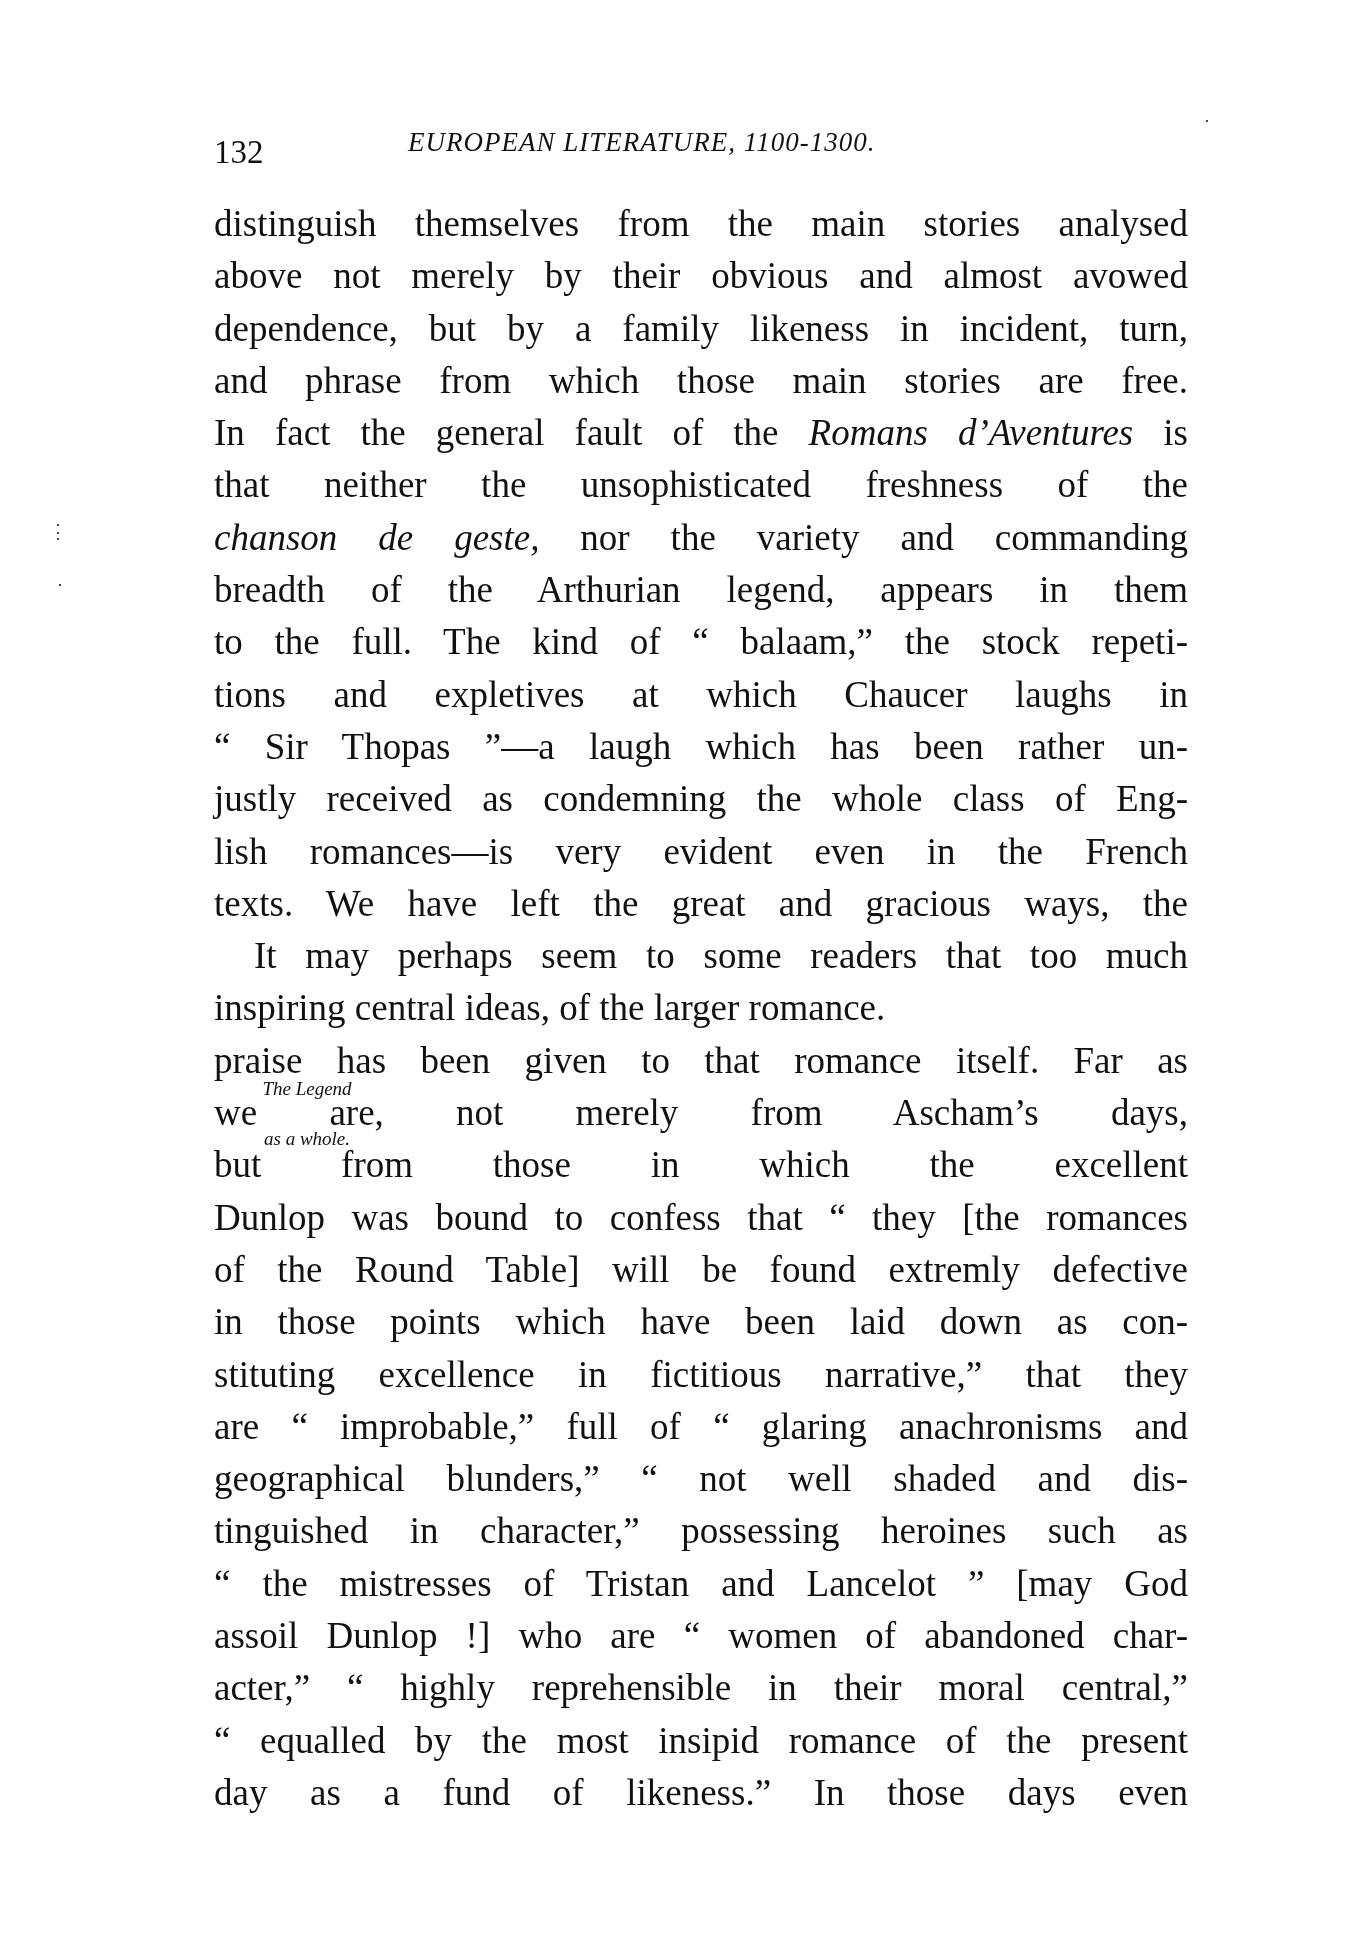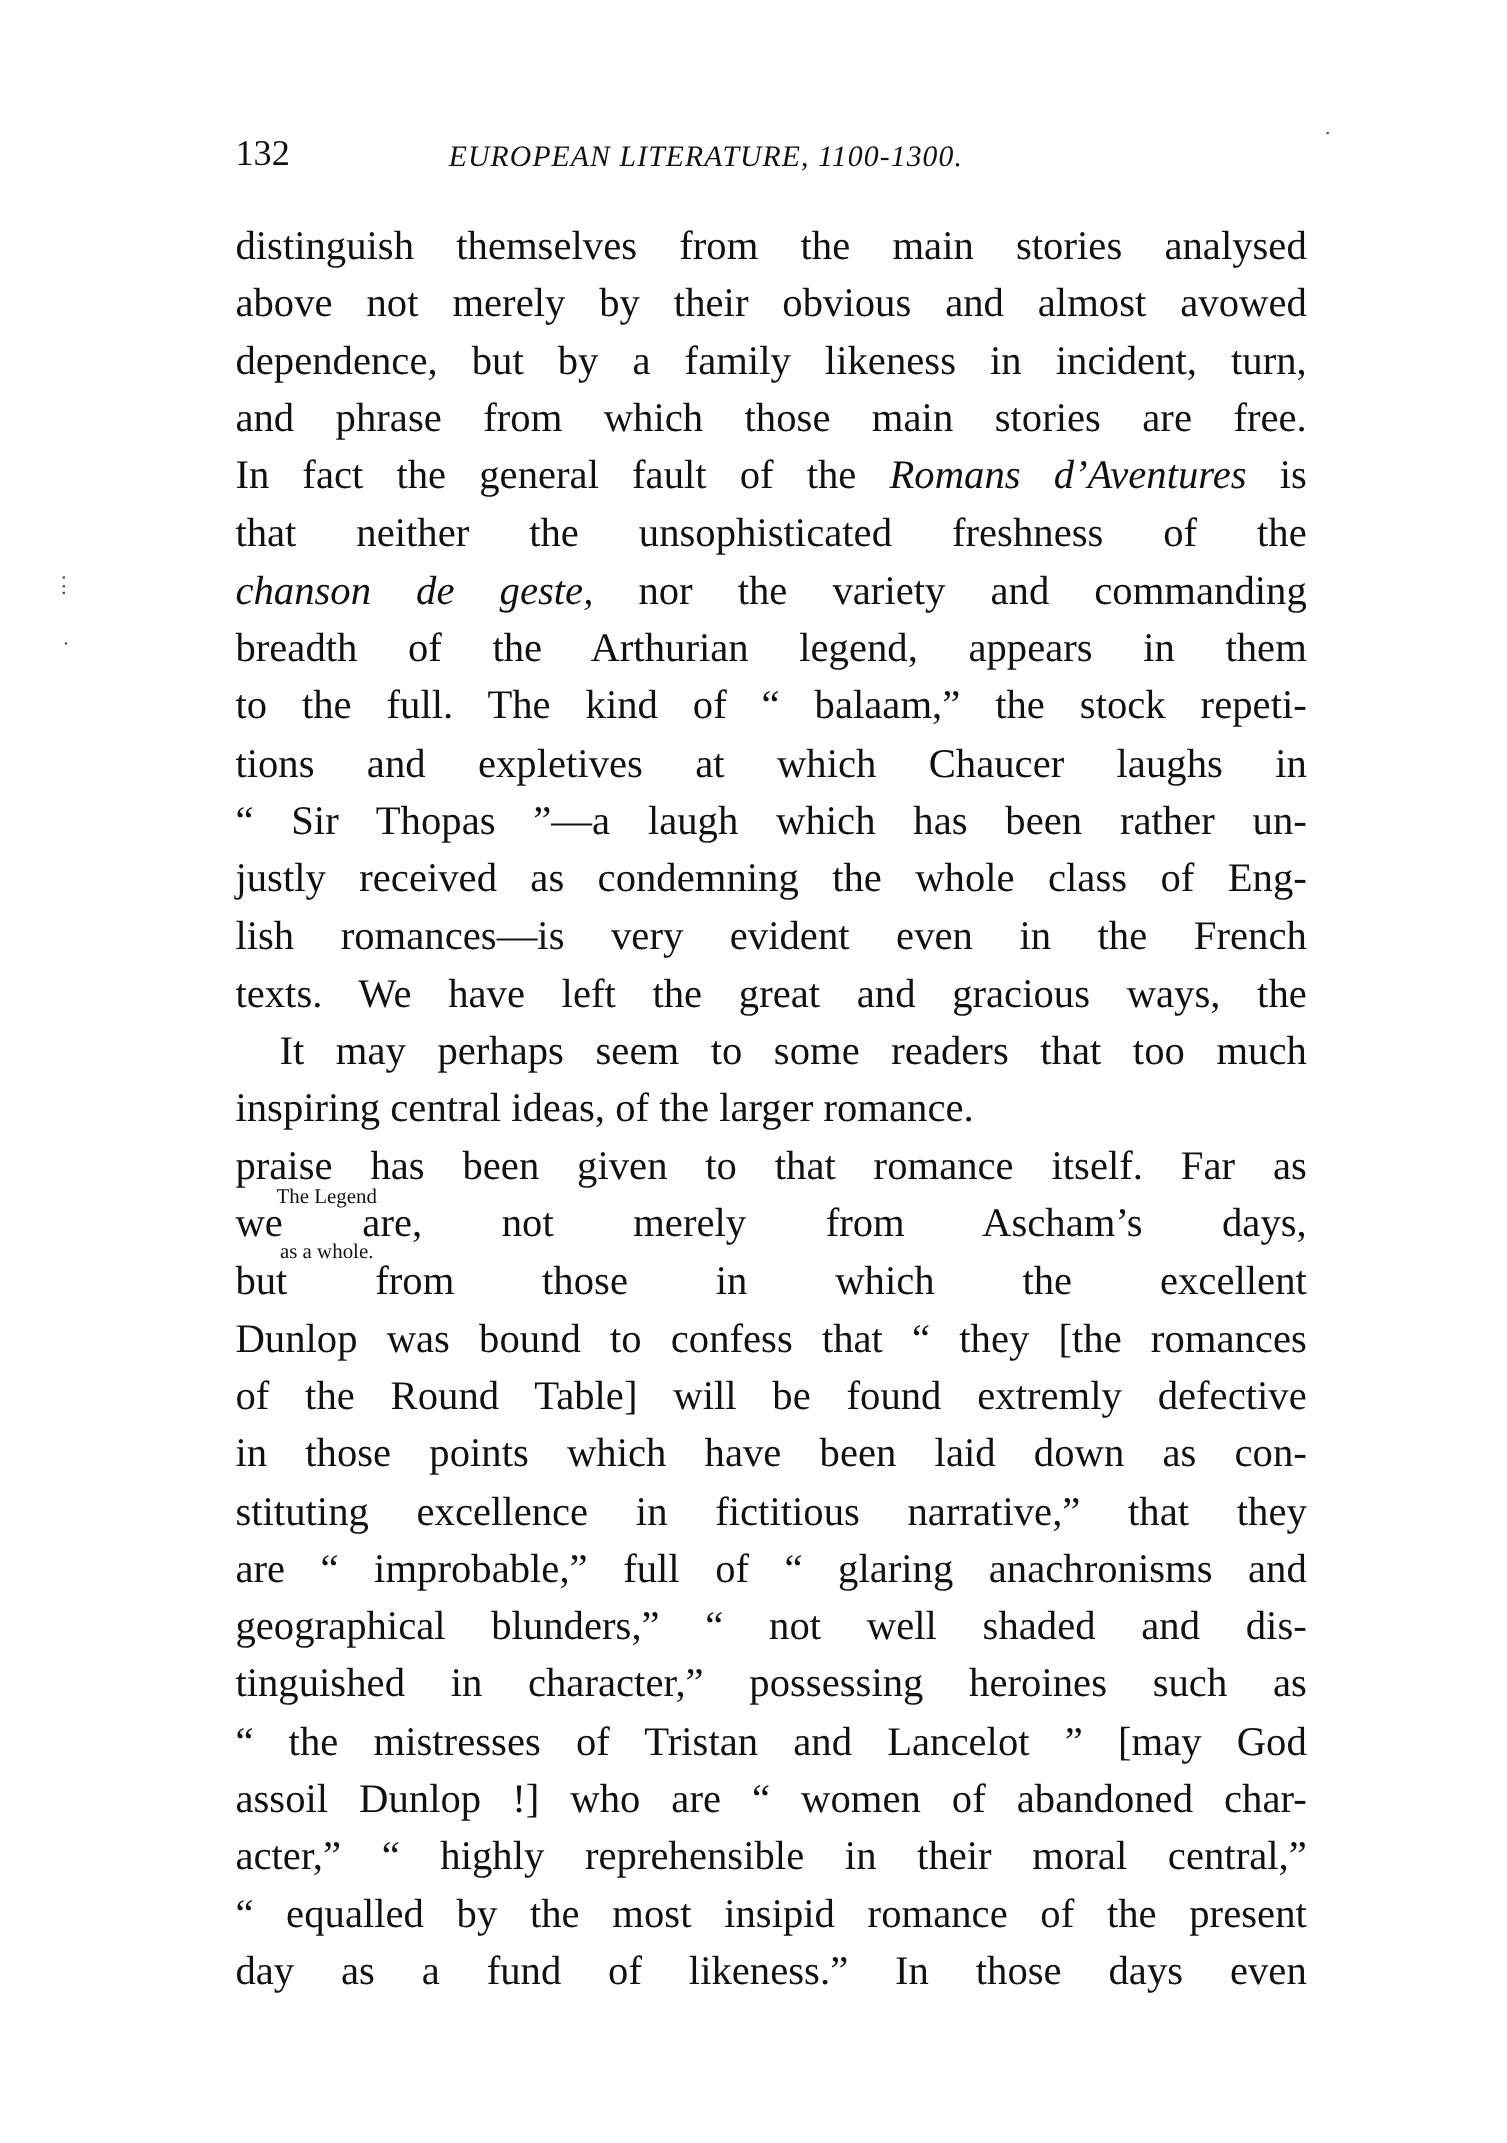--- a/index.html
+++ b/index.html
@@ -26,21 +26,21 @@
     top: 120px;
     left: 214px;
     width: 960px;
     height: 40px;
     font-size: 31px;
     line-height: 40px;
   }
   .page-number {
     position: absolute;
     left: 0;
-    top: 0;
+    top: 12px;
     font-size: 33px;
   }
   .running-title {
     position: absolute;
     left: 194px;
     top: 2px;
     font-size: 27px;
     letter-spacing: 1px;
     font-style: italic;
   }
@@ -63,22 +63,23 @@
     text-align-last: left;
   }
   .line.indent {
     padding-left: 40px;
   }
   .line.with-note {
   }
   .it { font-style: italic; }
   .sidenote {
     position: absolute;
-    left: 217px;
+    left: 227px;
     width: 160px;
+    font-style: italic;
     font-size: 19px;
     line-height: 50px;
     text-align: center;
   }
   .stray-mark {
     position: absolute;
     width: 2px;
     height: 2px;
     background: #444;
   }

